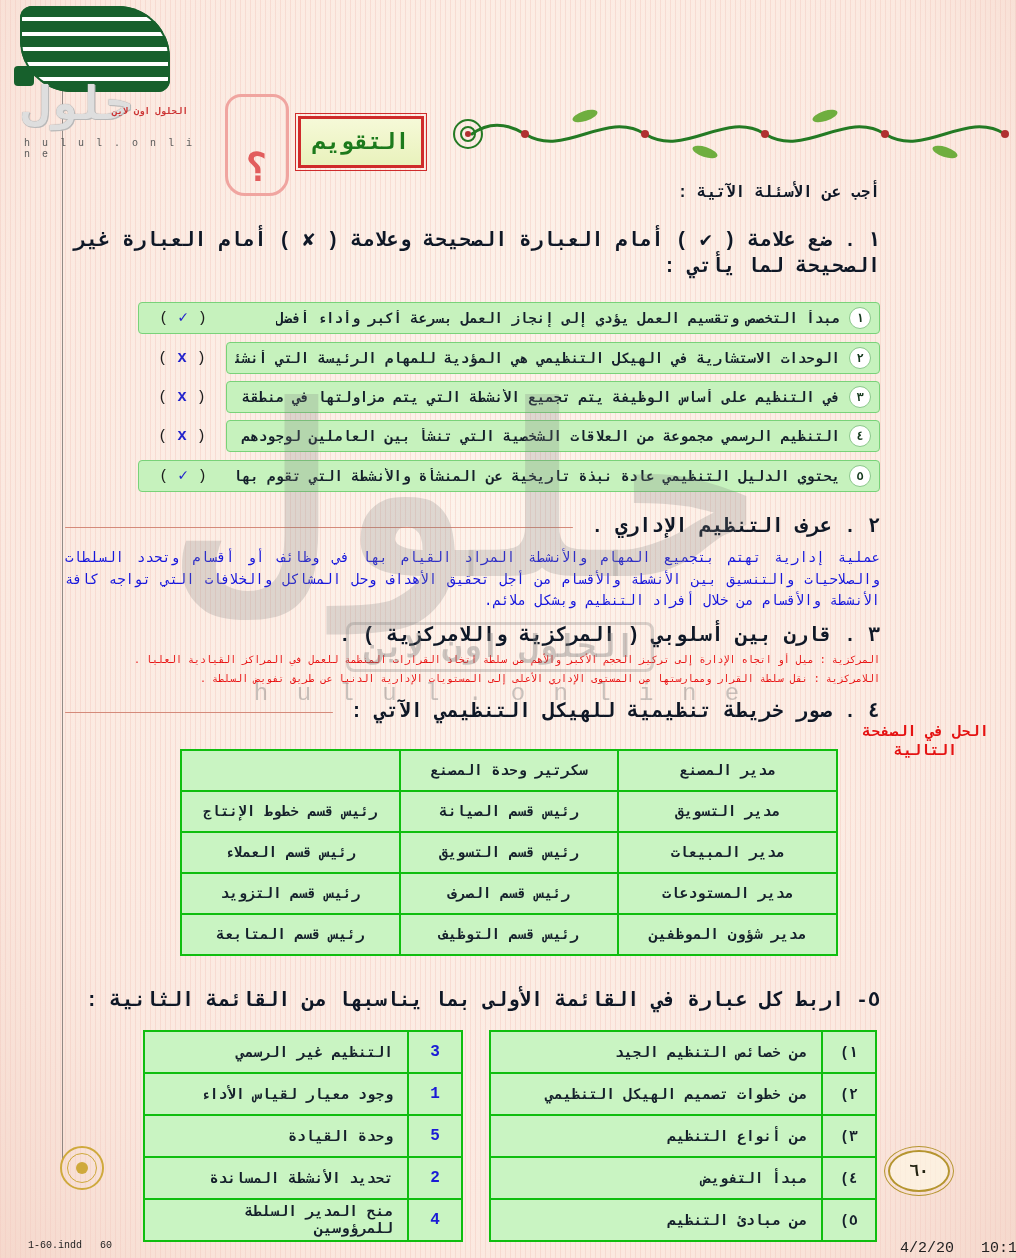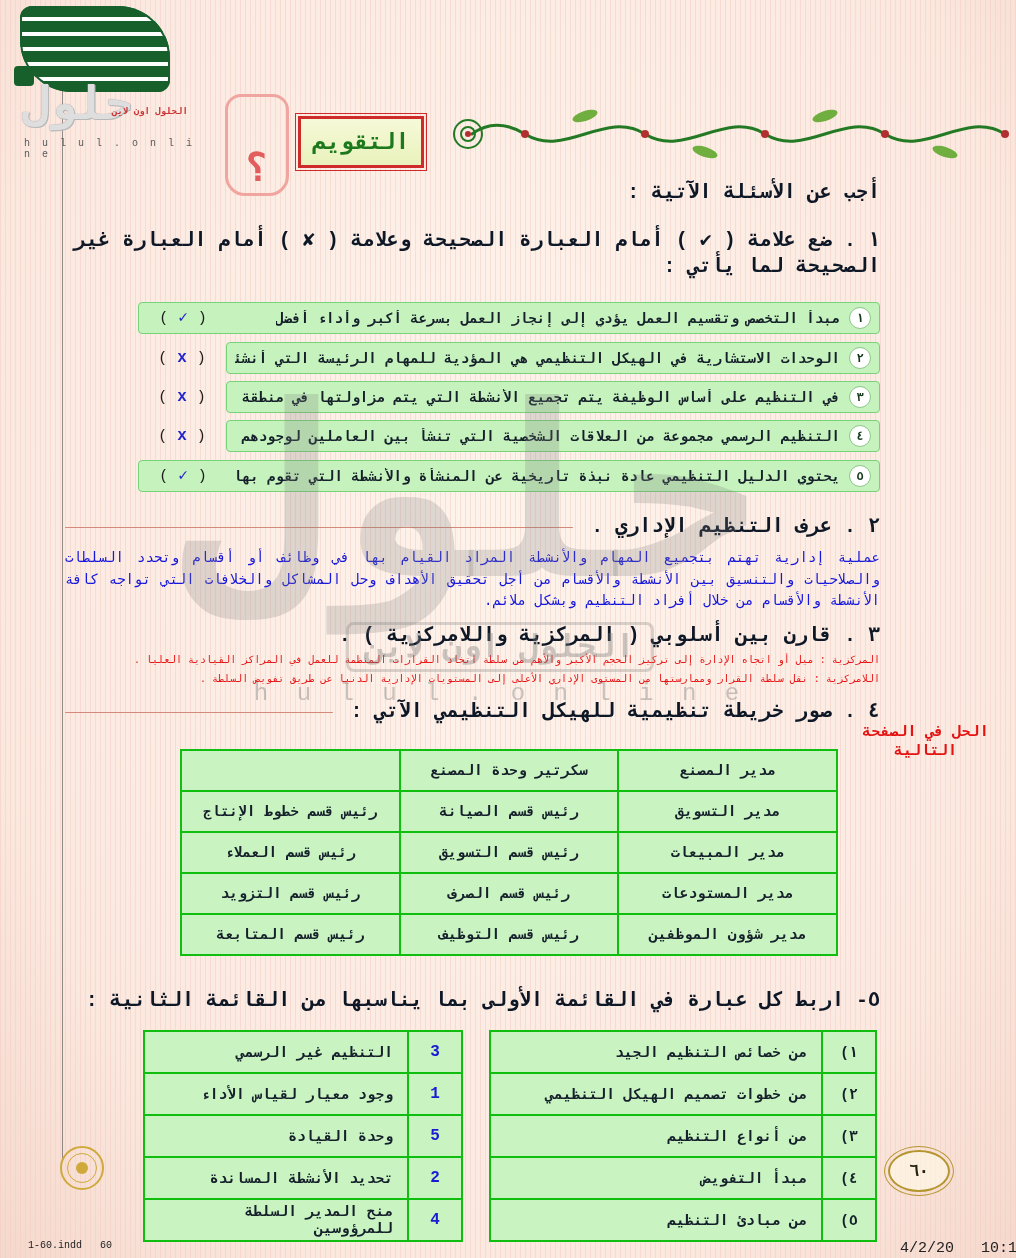--- a/index.html
+++ b/index.html
@@ -38,21 +38,21 @@
   }
   .section-logo{
     position:absolute; left:225px; top:94px; width:58px; height:96px; z-index:3;
     border:3px solid #f0a5a0; border-radius:16px 16px 20px 20px;
     display:flex; align-items:flex-end; justify-content:center;
     color:#e25d5d; font-size:40px; font-weight:bold; line-height:1.1;
   }
 
   
   .main{position:absolute; top:178px; left:65px; width:815px; z-index:10; color:#15202b;}
-  .intro{font-size:20px; font-weight:bold; color:#0e1726; line-height:22px; margin-top:4px;}
+  .intro{font-size:16px; font-weight:bold; color:#0e1726; line-height:22px; margin-top:4px;}
   .q-heading{font-size:20px; font-weight:bold; color:#0e1726; line-height:26px;}
   .q1h{margin-top:24px;}
   .with-rule{display:flex; align-items:center; gap:18px;}
   .with-rule .rule{flex:1; height:1px; background:#d48a7a; border-radius:1px;}
 
   
   .q1-items{margin-top:22px; margin-left:73px;}
   .q1-row{display:flex; align-items:center; height:30px; margin-bottom:9px; border-radius:4px;}
   .q1-bar{flex:1; display:flex; align-items:center; gap:9px; height:100%; background:#c6f2bd; border:1px solid #79d279; border-radius:4px; padding:0 8px; min-width:0;}
   .q1-row.full{background:#c6f2bd; border:1px solid #79d279;}

